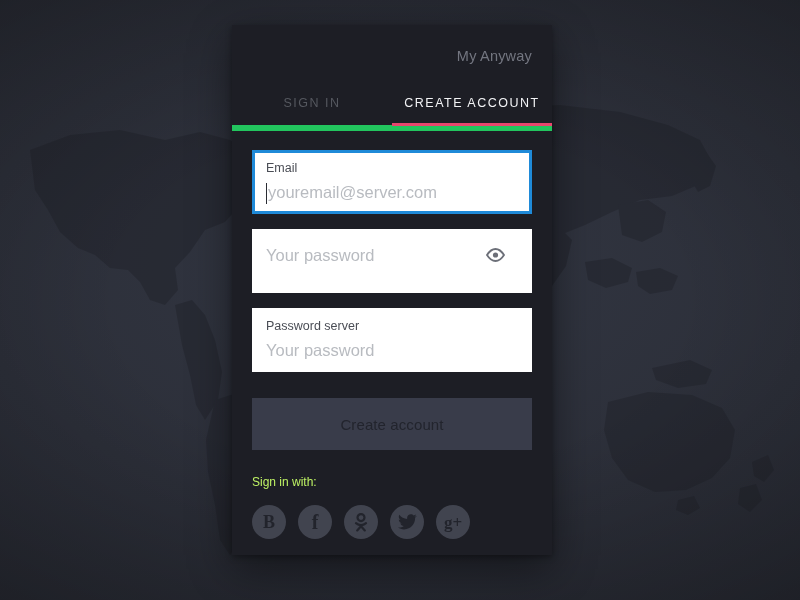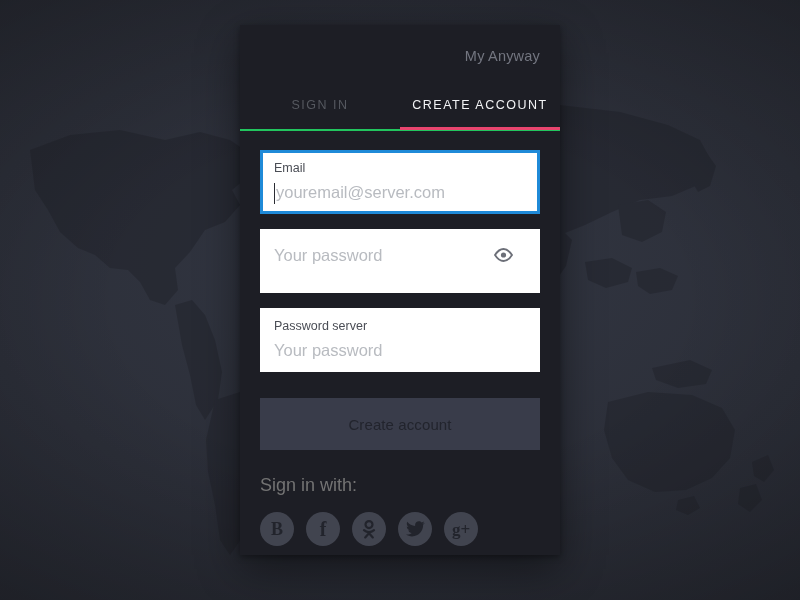--- a/index.html
+++ b/index.html
@@ -38,21 +38,21 @@
     inset: 0;
     width: 800px;
     height: 600px;
     opacity: 0.55;
   }
   #worldmap path { fill: #22242c; }
 
   
   #card {
     position: absolute;
-    left: 240px;
+    left: 232px;
     top: 25px;
     width: 320px;
     height: 530px;
     background: #1d1e25;
     box-shadow: 0 14px 40px rgba(0,0,0,0.45), 0 2px 6px rgba(0,0,0,0.35);
     z-index: 5;
   }
 
   
   #card-header {
@@ -65,21 +65,21 @@
   #brand-title {
     color: #737680;
     font-size: 14.5px;
     letter-spacing: 0.2px;
   }
 
   
   #tabs {
     display: flex;
     height: 44px;
-    border-bottom: 2px solid #22c55e;
+    border-bottom: 6px solid #22c55e;
     position: relative;
   }
   .tab {
     flex: 1 1 50%;
     display: flex;
     align-items: center;
     justify-content: center;
     font-size: 12.5px;
     letter-spacing: 1.5px;
     cursor: pointer;
@@ -161,22 +161,22 @@
     color: #22242d;
     font-family: "Liberation Sans", sans-serif;
     font-size: 15px;
     cursor: pointer;
     letter-spacing: 0.1px;
   }
 
   
   #social-area { padding: 25px 20px 0 20px; }
   #social-label {
-    color: #737373;
-    font-size: 18px;
+    color: #bef264;
+    font-size: 12px;
     margin-bottom: 16px;
   }
   #social-icons {
     display: flex;
     gap: 12px;
   }
   .social-icon {
     width: 34px;
     height: 34px;
     border-radius: 50%;

